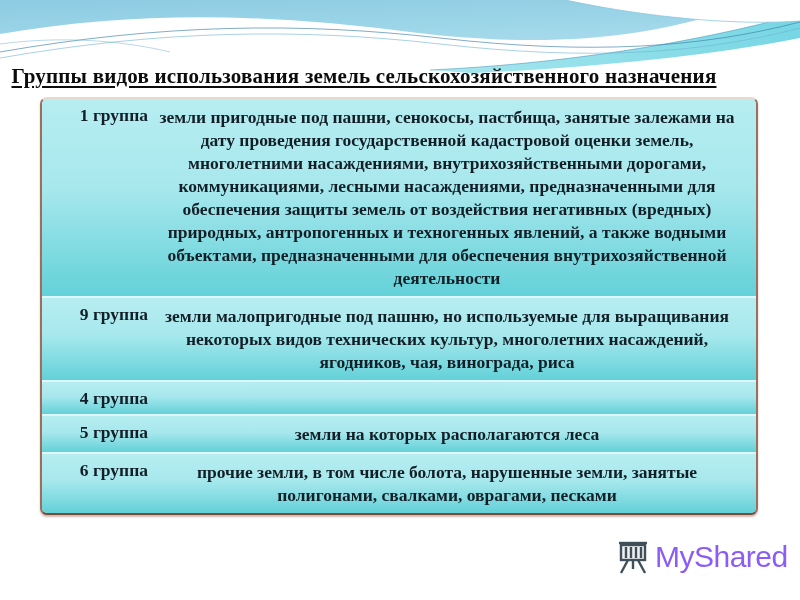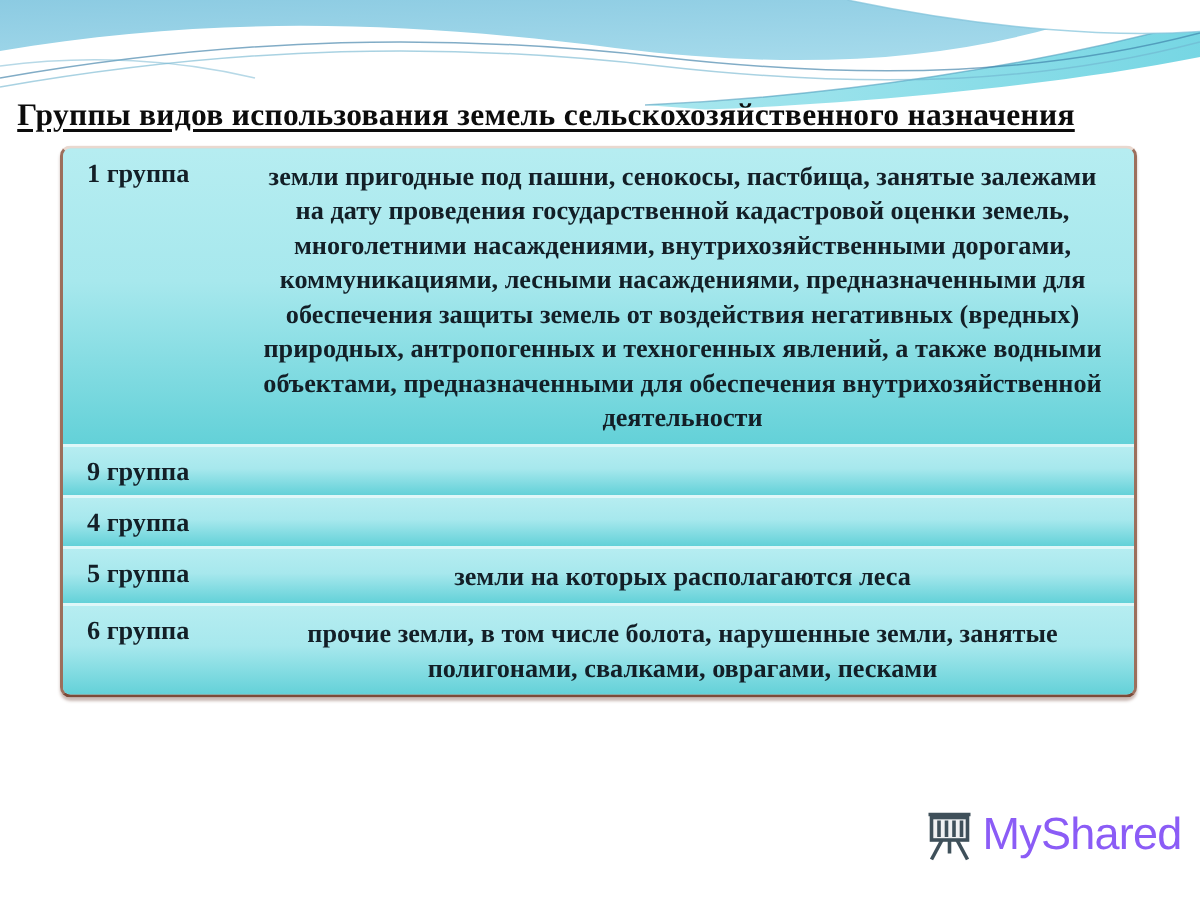--- a/index.html
+++ b/index.html
@@ -31,22 +31,22 @@
     display:flex;
     background:linear-gradient(180deg,#b6edf1 0%,#a7e8ed 45%,#63d1d8 100%);
     border-bottom:2px solid #dff7f8;
   }
   .row:last-child{border-bottom:none;}
   .cell{
     font-weight:bold;font-size:17.5px;line-height:23px;color:#131f27;
   }
   .cell-group{
     flex:0 0 106px;
-    padding:5px 0 4px 16px;
-    text-align:left;
+    padding:5px 0 4px 0;
+    text-align:right;
   }
   .cell-desc{
     flex:1;
     padding:7px 14px 6px 4px;
     text-align:center;
   }
   .watermark{
     position:absolute;left:612px;top:536px;
     display:flex;align-items:center;gap:5px;
     background:rgba(255,255,255,0.5);
@@ -91,20 +91,21 @@
 <div class="slide-title">Группы видов использования земель сельскохозяйственного назначения</div>
 
 <div class="land-table" id="table">
   <div class="row">
     <div class="cell cell-group">1 группа</div>
     <div class="cell cell-desc">земли пригодные под пашни, сенокосы, пастбища, занятые залежами на дату проведения государственной кадастровой оценки земель, многолетними насаждениями, внутрихозяйственными дорогами, коммуникациями, лесными насаждениями, предназначенными для обеспечения защиты земель от воздействия негативных (вредных) природных, антропогенных и техногенных явлений, а также водными объектами, предназначенными для обеспечения внутрихозяйственной деятельности</div>
   </div>
 
   <div class="row">
     <div class="cell cell-group">9 группа</div>
+    <div class="cell cell-desc">земли малопригодные под пашню, но используемые для выращивания некоторых видов технических культур, многолетних насаждений, ягодников, чая, винограда, риса</div>
   </div>
 
 
   <div class="row">
     <div class="cell cell-group">4 группа</div>
   </div>
 
   <div class="row">
     <div class="cell cell-group">5 группа</div>
     <div class="cell cell-desc">земли на которых располагаются леса</div>

